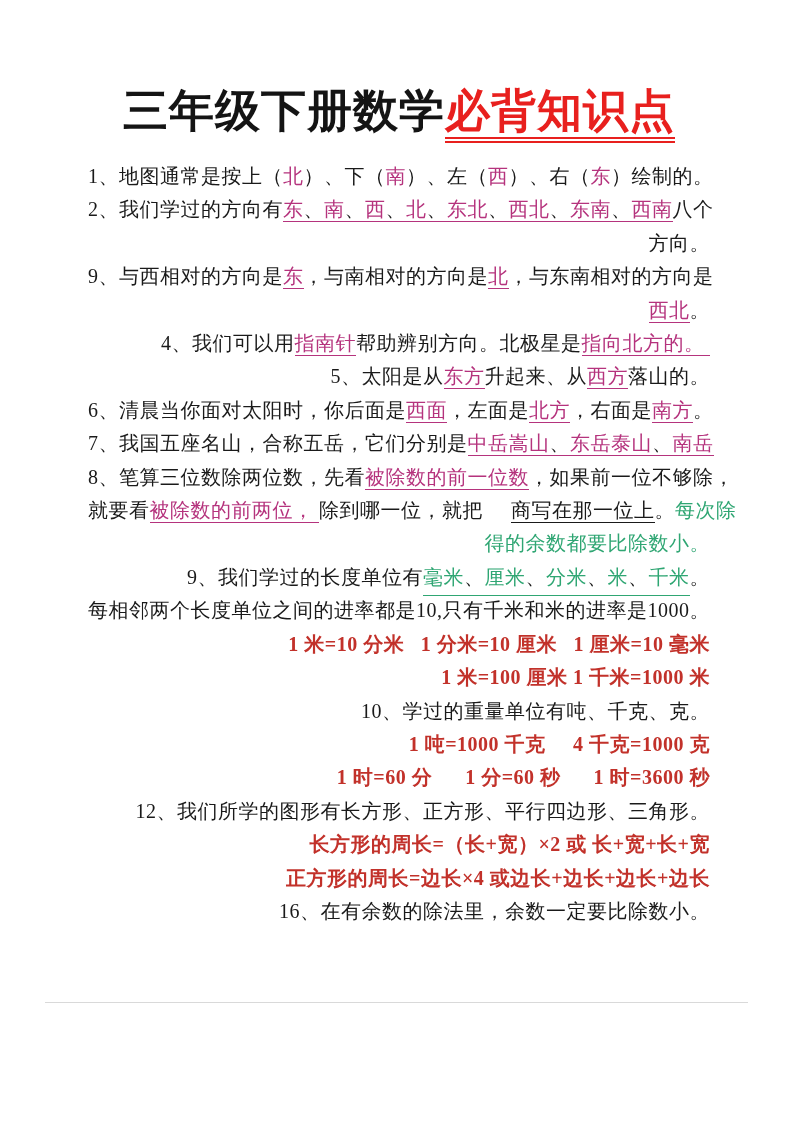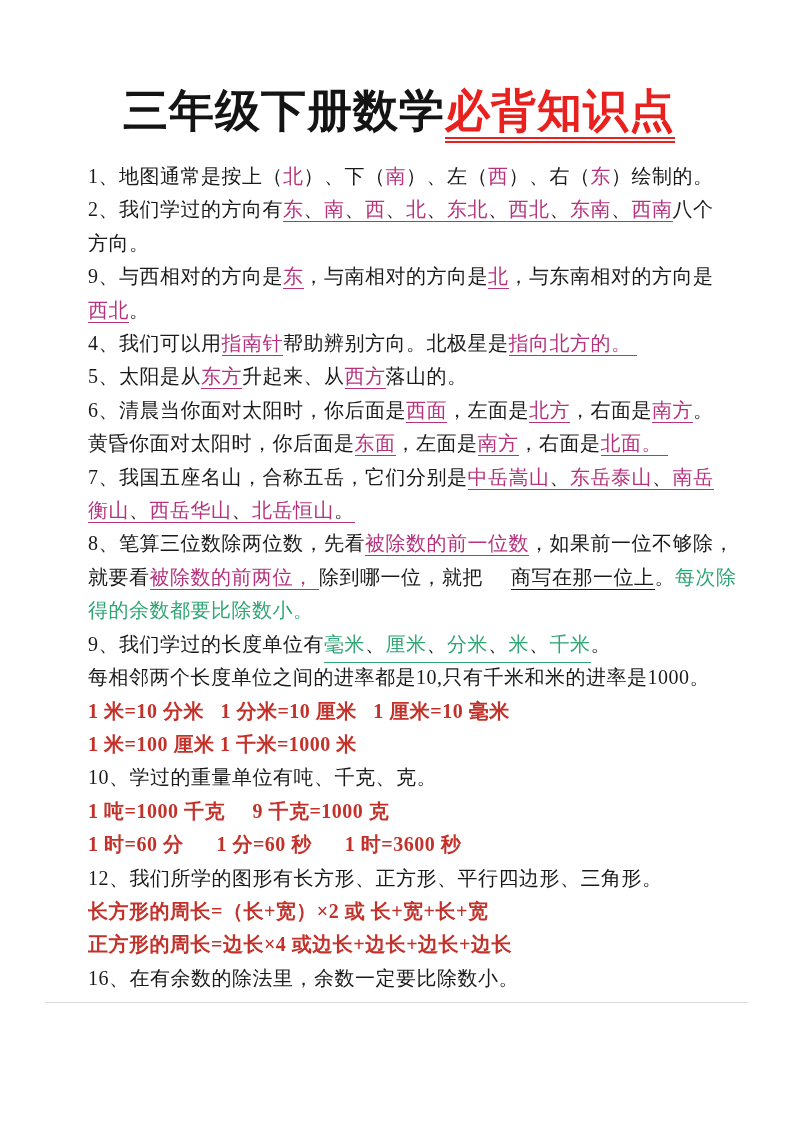--- a/index.html
+++ b/index.html
@@ -42,20 +42,21 @@
   }
   .content {
     position: relative;
   }
   .line {
     font-size: 20px;
     line-height: 33.4px;
     white-space: pre;
     color: var(--ink-black);
     letter-spacing: 0.5px;
+    text-align: right;
   }
   .s-k { color: var(--ink-black); }
   .s-p { color: var(--hl-purple); }
   .s-g { color: var(--hl-green); }
   .s-r { color: var(--formula-red); font-weight: bold; }
   .u-p { border-bottom: 1.5px solid var(--hl-purple); padding-bottom: 1px; }
   .u-g { border-bottom: 1.5px solid var(--hl-green); padding-bottom: 7px; }
   .u-k { border-bottom: 1.5px solid var(--ink-black); padding-bottom: 1px; margin-left: 28px; }
 </style>
 </head>
@@ -66,31 +67,29 @@
   <h1 class="doc-title"><span>三年级下册数学</span><span class="title-red">必背知识点</span></h1>
   <div class="content">
       <div class="line"><span class="s-k">1、地图通常是按上（</span><span class="s-p">北</span><span class="s-k">）、下（</span><span class="s-p">南</span><span class="s-k">）、左（</span><span class="s-p">西</span><span class="s-k">）、右（</span><span class="s-p">东</span><span class="s-k">）绘制的。</span></div>
       <div class="line"><span class="s-k">2、我们学过的方向有</span><span class="s-p u-p">东</span><span class="s-k u-p">、</span><span class="s-p u-p">南</span><span class="s-k u-p">、</span><span class="s-p u-p">西</span><span class="s-k u-p">、</span><span class="s-p u-p">北</span><span class="s-k u-p">、</span><span class="s-p u-p">东北</span><span class="s-k u-p">、</span><span class="s-p u-p">西北</span><span class="s-k u-p">、</span><span class="s-p u-p">东南</span><span class="s-k u-p">、</span><span class="s-p u-p">西南</span><span class="s-k">八个</span></div>
       <div class="line"><span class="s-k">方向。</span></div>
       <div class="line"><span class="s-k">9、与西相对的方向是</span><span class="s-p u-p">东</span><span class="s-k">，与南相对的方向是</span><span class="s-p u-p">北</span><span class="s-k">，与东南相对的方向是</span></div>
       <div class="line"><span class="s-p u-p">西北</span><span class="s-k">。</span></div>
       <div class="line"><span class="s-k">4、我们可以用</span><span class="s-p u-p">指南针</span><span class="s-k">帮助辨别方向。北极星是</span><span class="s-p u-p">指向北方的。 </span></div>
       <div class="line"><span class="s-k">5、太阳是从</span><span class="s-p u-p">东方</span><span class="s-k">升起来、从</span><span class="s-p u-p">西方</span><span class="s-k">落山的。</span></div>
       <div class="line"><span class="s-k">6、清晨当你面对太阳时，你后面是</span><span class="s-p u-p">西面</span><span class="s-k">，左面是</span><span class="s-p u-p">北方</span><span class="s-k">，右面是</span><span class="s-p u-p">南方</span><span class="s-k">。</span></div>
-      <div class="line"><span class="s-k">黄昏你面对太阳时，你后面是</span><span class="s-p u-p">东面</span><span class="s-k">，左面是</span><span class="s-p u-p">南方</span><span class="s-k">，右面是</span><span class="s-p u-p">北面。 </span></div>
       <div class="line"><span class="s-k">7、我国五座名山，合称五岳，它们分别是</span><span class="s-p u-p">中岳嵩山</span><span class="s-k u-p">、</span><span class="s-p u-p">东岳泰山</span><span class="s-k u-p">、</span><span class="s-p u-p">南岳</span></div>
-      <div class="line"><span class="s-p u-p">衡山</span><span class="s-k u-p">、</span><span class="s-p u-p">西岳华山</span><span class="s-k u-p">、</span><span class="s-p u-p">北岳恒山</span><span class="s-k u-p">。</span></div>
       <div class="line"><span class="s-k">8、笔算三位数除两位数，先看</span><span class="s-p u-p">被除数的前一位数</span><span class="s-k">，如果前一位不够除，</span></div>
       <div class="line"><span class="s-k">就要看</span><span class="s-p u-p">被除数的前两位， </span><span class="s-k">除到哪一位，就把</span><span class="s-k u-k">商写在那一位上</span><span class="s-k">。</span><span class="s-g">每次除</span></div>
       <div class="line"><span class="s-g">得的余数都要比除数小。</span></div>
       <div class="line"><span class="s-k">9、我们学过的长度单位有</span><span class="s-g u-g">毫米</span><span class="s-k u-g">、</span><span class="s-g u-g">厘米</span><span class="s-k u-g">、</span><span class="s-g u-g">分米</span><span class="s-k u-g">、</span><span class="s-g u-g">米</span><span class="s-k u-g">、</span><span class="s-g u-g">千米</span><span class="s-k">。</span></div>
       <div class="line"><span class="s-k">每相邻两个长度单位之间的进率都是10,只有千米和米的进率是1000。</span></div>
       <div class="line"><span class="s-r">1 米=10 分米   1 分米=10 厘米   1 厘米=10 毫米</span></div>
       <div class="line"><span class="s-r">1 米=100 厘米 1 千米=1000 米</span></div>
       <div class="line"><span class="s-k">10、学过的重量单位有吨、千克、克。</span></div>
-      <div class="line"><span class="s-r">1 吨=1000 千克     9 千克=1000 克</span></div>
+      <div class="line"><span class="s-r">1 吨=1000 千克     4 千克=1000 克</span></div>
       <div class="line"><span class="s-r">1 时=60 分      1 分=60 秒      1 时=3600 秒</span></div>
       <div class="line"><span class="s-k">12、我们所学的图形有长方形、正方形、平行四边形、三角形。</span></div>
       <div class="line"><span class="s-r">长方形的周长=（长+宽）×2 或 长+宽+长+宽</span></div>
       <div class="line"><span class="s-r">正方形的周长=边长×4 或边长+边长+边长+边长</span></div>
       <div class="line"><span class="s-k">16、在有余数的除法里，余数一定要比除数小。</span></div>
     </div>
 </div>
 
 </body></html>

